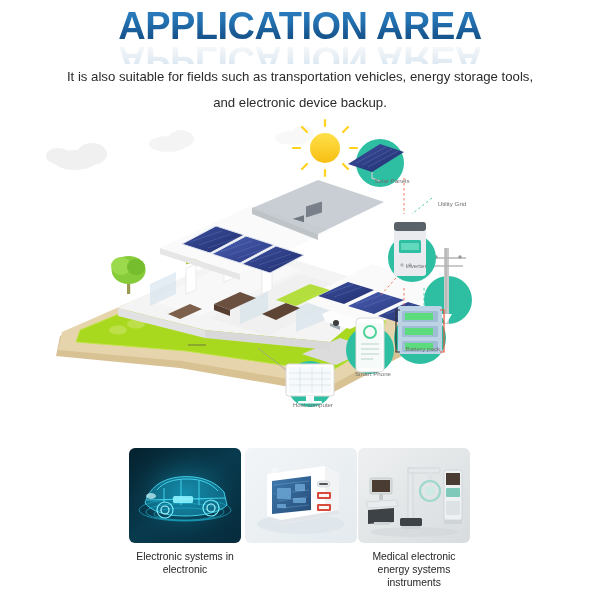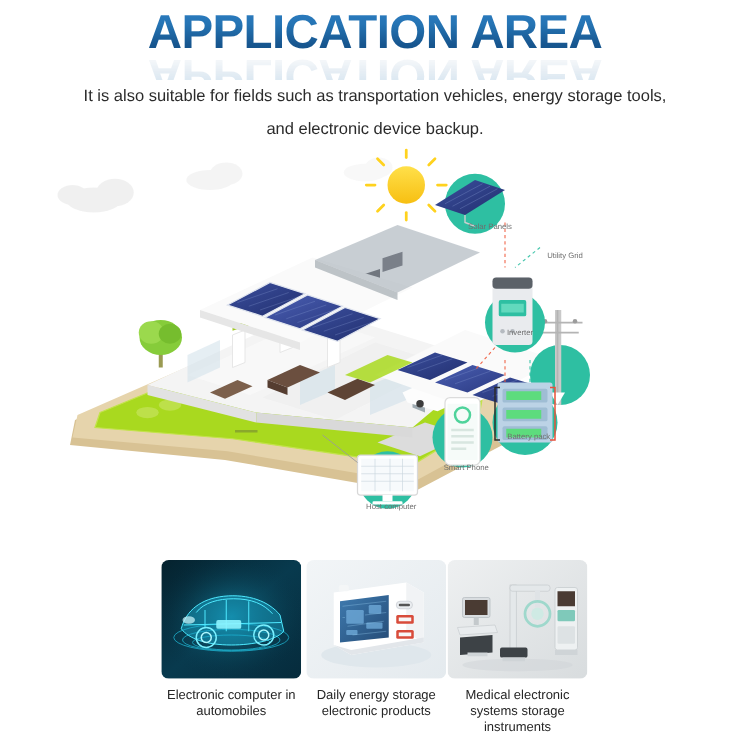--- a/index.html
+++ b/index.html
@@ -391,21 +391,21 @@
           </g>
           <g stroke="#7af0ff" stroke-width="1.2" fill="none">
             <circle cx="36" cy="62" r="8"></circle>
               <circle cx="82" cy="60" r="8"></circle>
             <circle cx="36" cy="62" r="4" stroke="#aef8ff"></circle>
             <circle cx="82" cy="60" r="4" stroke="#aef8ff"></circle>
           </g>
           <ellipse cx="22" cy="48" rx="5" ry="3" fill="#cffaff" opacity="0.7"></ellipse>
         </svg>
       </div>
-      <div class="card-caption">Electronic computer in automobiles</div>
+      <div class="card-caption">Electronic systems in electronic</div>
     </div>
 
     <div class="card">
       <div class="card-img">
         <svg viewBox="0 0 112 95" xmlns="http://www.w3.org/2000/svg">
           <defs>
             <linearGradient id="wbg" x1="0" y1="0" x2="1" y2="1">
               <stop offset="0%" stop-color="#f2f5f7"></stop>
                 <stop offset="100%" stop-color="#e4eaee"></stop>
             </linearGradient>
@@ -440,21 +440,20 @@
             <rect x="72" y="33" width="13" height="6" rx="3" fill="#e9ecef" stroke="#c9ced3" stroke-width="0.6"></rect>
             <rect x="74" y="35" width="9" height="2" rx="1" fill="#555"></rect>
             <rect x="72" y="44" width="14" height="7" rx="1.2" fill="#d84b3a"></rect>
             <rect x="74" y="46" width="10" height="3" fill="#f7f7f7"></rect>
             <rect x="72" y="56" width="14" height="7" rx="1.2" fill="#d84b3a"></rect>
             <rect x="74" y="58" width="10" height="3" fill="#f7f7f7"></rect>
           </g>
           <rect x="26" y="20" width="8" height="5" rx="1.5" fill="#f4f6f7"></rect>
         </svg>
       </div>
-      <div class="card-caption">Daily energy storage electronic products</div>
     </div>
 
     <div class="card">
       <div class="card-img">
         <svg viewBox="0 0 112 95" xmlns="http://www.w3.org/2000/svg">
           <defs>
             <linearGradient id="mbg" x1="0" y1="0" x2="1" y2="1">
               <stop offset="0%" stop-color="#eef0f1"></stop>
                 <stop offset="100%" stop-color="#d8dcde"></stop>
             </linearGradient>
@@ -483,17 +482,17 @@
           <g>
             <rect x="86" y="22" width="18" height="50" rx="2" fill="#eef1f2" stroke="#c6cbce" stroke-width="0.6"></rect>
             <rect x="88" y="25" width="14" height="12" fill="#4a3b33"></rect>
             <rect x="88" y="40" width="14" height="9" rx="1" fill="#7fc9ba"></rect>
             <rect x="88" y="53" width="14" height="14" rx="1" fill="#dde2e4"></rect>
             <rect x="86" y="72" width="18" height="4" fill="#cfd4d7"></rect>
           </g>
           <ellipse cx="56" cy="84" rx="44" ry="5" fill="#cfd4d7" opacity="0.5"></ellipse>
         </svg>
       </div>
-      <div class="card-caption">Medical electronic systems storage instruments</div>
+      <div class="card-caption">Medical electronic energy systems instruments</div>
     </div>
 
   </div>
 </div>
 
 </body></html>

